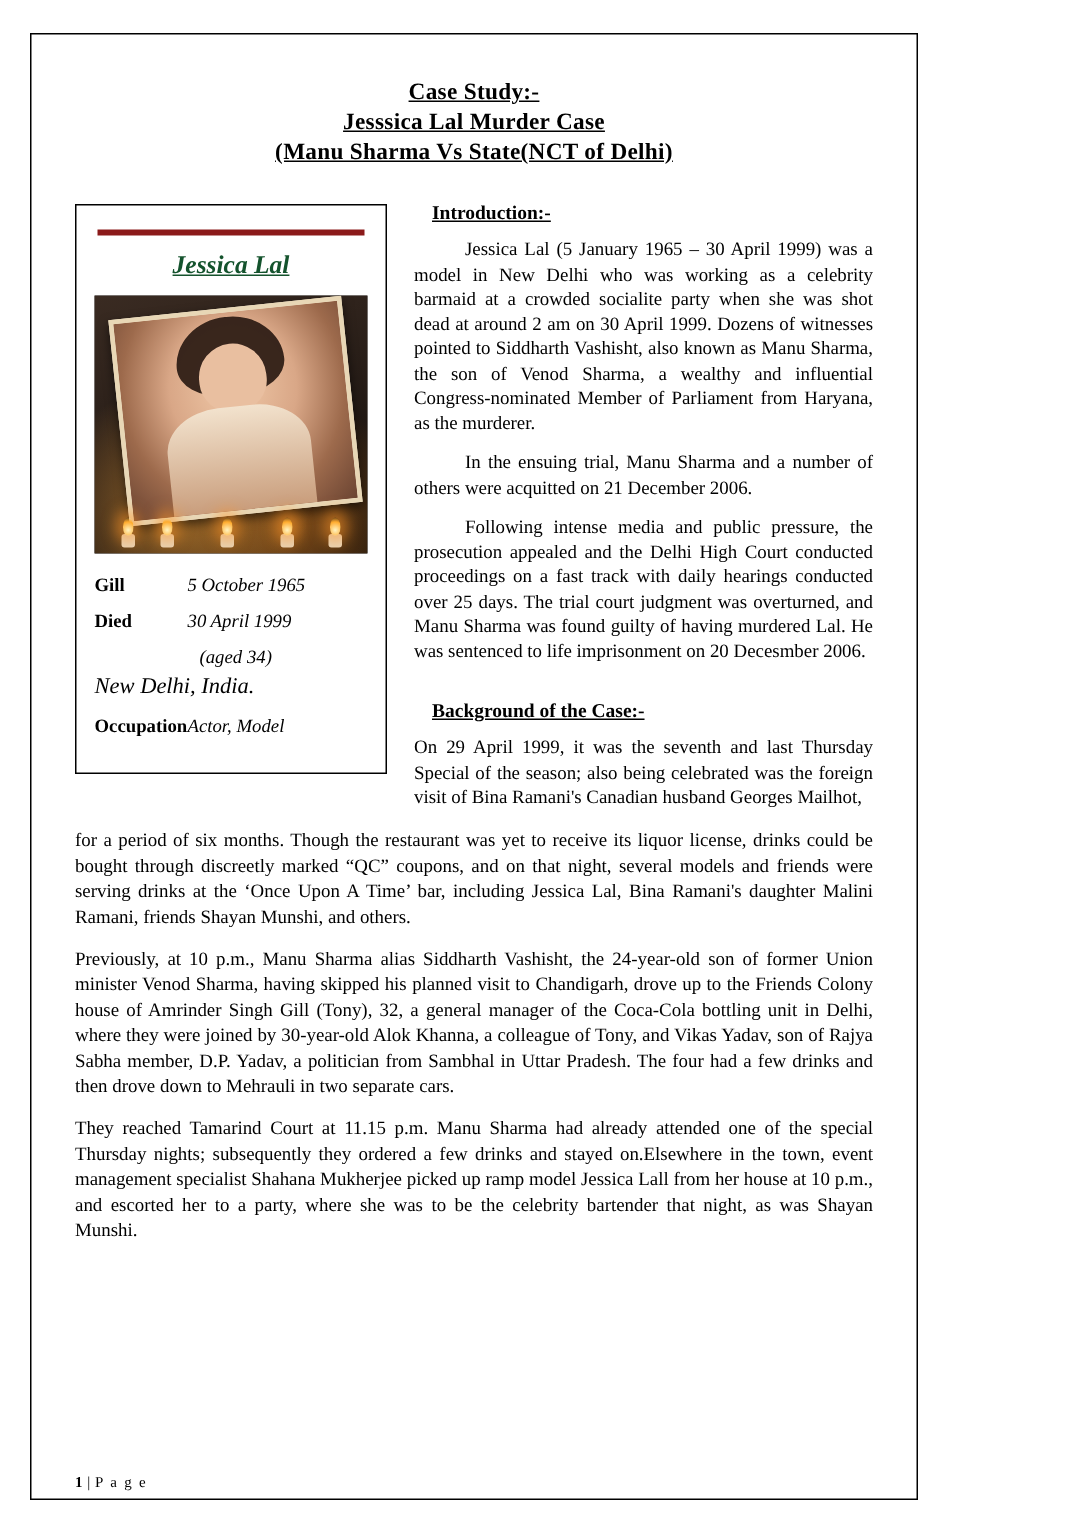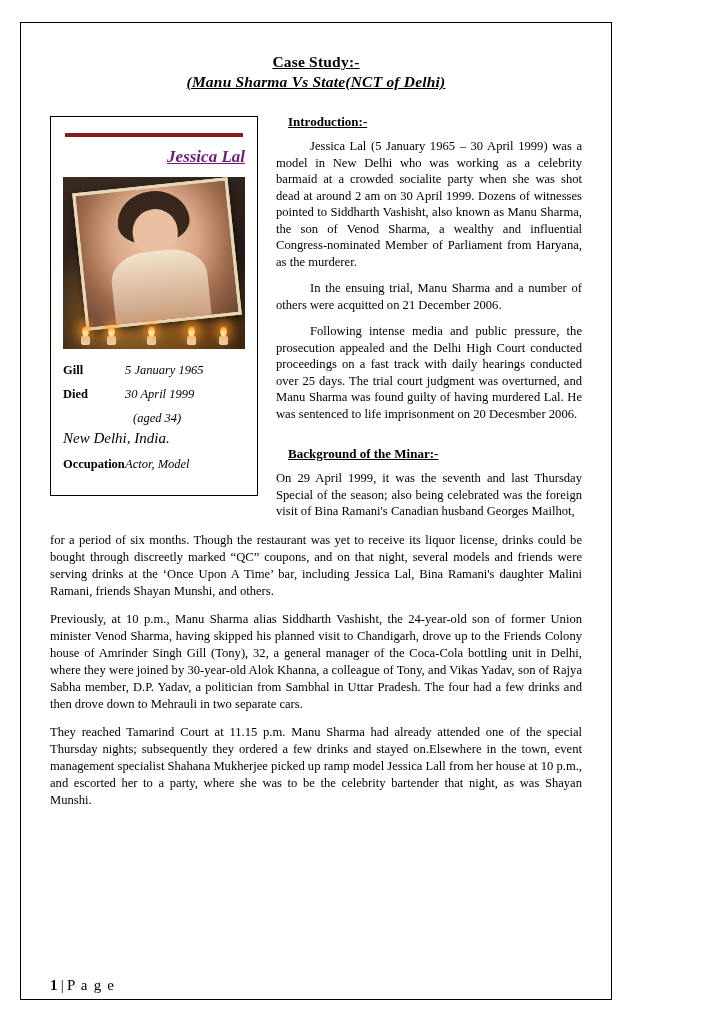--- a/index.html
+++ b/index.html
@@ -44,21 +44,20 @@
     margin-bottom: 18px;
   }
   .title-block .t-line {
     font-weight: bold;
     font-size: 15.5px;
     text-decoration: underline;
     line-height: 20px;
     letter-spacing: 0.2px;
   }
   .title-block .t-line.italic {
-    font-style: italic;
     text-align: center;
   }
   
   .upper {
     display: flex;
     align-items: flex-start;
     gap: 18px;
   }
   .infobox {
     width: 208px;
@@ -67,25 +66,25 @@
     box-sizing: border-box;
     padding: 10px 12px 14px 12px;
     margin-top: 6px;
   }
   .infobox .rule {
     height: 4px;
     background: #8b1a1a;
     margin: 6px 2px 10px 2px;
   }
   .infobox .name {
-    text-align: right;
+    text-align: center;
     font-style: italic;
     font-weight: bold;
     font-size: 17px;
-    color: #701a75;
+    color: #14532d;
     text-decoration: underline;
     margin-bottom: 10px;
   }
   .photo-wrap {
     position: relative;
     width: 100%;
     height: 172px;
     background: #1b1411;
     overflow: hidden;
   }
@@ -225,36 +224,37 @@
   .lower p {
     font-size: 12.6px;
     line-height: 17px;
     text-align: justify;
     margin: 0 0 11px 0;
   }
   .footer {
     position: absolute;
     left: 30px;
     bottom: 6px;
-    font-size: 15px;
+    font-size: 10px;
     letter-spacing: 1.2px;
   }
   .footer b { font-weight: bold; }
   .footer .pipe { margin: 0 2px; }
 </style>
 </head>
 <body>
 
 <div class="page">
   <div class="page-border"></div>
 
   <div class="content">
 
     <div class="title-block">
       <div class="t-line">Case Study:-</div>
+      <div class="t-line">Jesssica Lal Murder Case</div>
       <div class="t-line italic">(Manu Sharma Vs State(NCT of Delhi)</div>
     </div>
 
     <div class="upper">
 
       <div class="infobox">
         <div class="rule"></div>
         <div class="name">Jessica Lal</div>
 
         <div class="photo-wrap">
@@ -276,21 +276,21 @@
             <span class="wax" style="left:124px;"></span>
             <span class="flame" style="left:125px;"></span>
             <span class="wax" style="left:156px;"></span>
             <span class="flame" style="left:157px;"></span>
           </div>
         </div>
 
         <div class="info-rows">
           <div class="info-row">
             <span class="k">Gill</span>
-            <span class="v">5 January 1965</span>
+            <span class="v">5 October 1965</span>
           </div>
           <div class="info-row">
             <span class="k">Died</span>
             <span class="v">30 April 1999</span>
           </div>
           <div class="info-sub">(aged 34)</div>
           <div class="info-plain">New Delhi, India.</div>
           <div class="info-row">
             <span class="k">Occupation</span>
             <span class="v">Actor, Model</span>
@@ -299,21 +299,21 @@
       </div>
 
       <div class="right-col">
         <h3 class="section">Introduction:-</h3>
         <p class="body">Jessica Lal (5 January 1965 – 30 April 1999) was a model in New Delhi who was working as a celebrity barmaid at a crowded socialite party when she was shot dead at around 2 am on 30 April 1999. Dozens of witnesses pointed to Siddharth Vashisht, also known as Manu Sharma, the son of Venod Sharma, a wealthy and influential Congress-nominated Member of Parliament from Haryana, as the murderer.</p>
         <p class="body">In the ensuing trial, Manu Sharma and a number of others were acquitted on 21 December 2006.</p>
         <p class="body">Following intense media and public pressure, the prosecution appealed and the Delhi High Court conducted proceedings on a fast track with daily hearings conducted over 25 days. The trial court judgment was overturned, and Manu Sharma was found guilty of having murdered Lal. He was sentenced to life imprisonment on 20 Decesmber 2006.</p>
 
         <div class="spacer-18"></div>
 
-        <h3 class="section">Background of the Minar:-</h3>
+        <h3 class="section">Background of the Case:-</h3>
         <p class="body no-indent">On 29 April 1999, it was the seventh and last Thursday Special of the season; also being celebrated was the foreign visit of Bina Ramani's Canadian husband Georges Mailhot,</p>
       </div>
     </div>
 
     <div class="lower">
       <p>for a period of six months. Though the restaurant was yet to receive its liquor license, drinks could be bought through discreetly marked “QC” coupons, and on that night, several models and friends were serving drinks at the ‘Once Upon A Time’ bar, including Jessica Lal, Bina Ramani's daughter Malini Ramani, friends Shayan Munshi, and others.</p>
       <p>Previously, at 10 p.m., Manu Sharma alias Siddharth Vashisht, the 24-year-old son of former Union minister Venod Sharma, having skipped his planned visit to Chandigarh, drove up to the Friends Colony house of Amrinder Singh Gill (Tony), 32, a general manager of the Coca-Cola bottling unit in Delhi, where they were joined by 30-year-old Alok Khanna, a colleague of Tony, and Vikas Yadav, son of Rajya Sabha member, D.P. Yadav, a politician from Sambhal in Uttar Pradesh. The four had a few drinks and then drove down to Mehrauli in two separate cars.</p>
       <p>They reached Tamarind Court at 11.15 p.m. Manu Sharma had already attended one of the special Thursday nights; subsequently they ordered a few drinks and stayed on.Elsewhere in the town, event management specialist Shahana Mukherjee picked up ramp model Jessica Lall from her house at 10 p.m., and escorted her to a party, where she was to be the celebrity bartender that night, as was Shayan Munshi.</p>
     </div>
 

